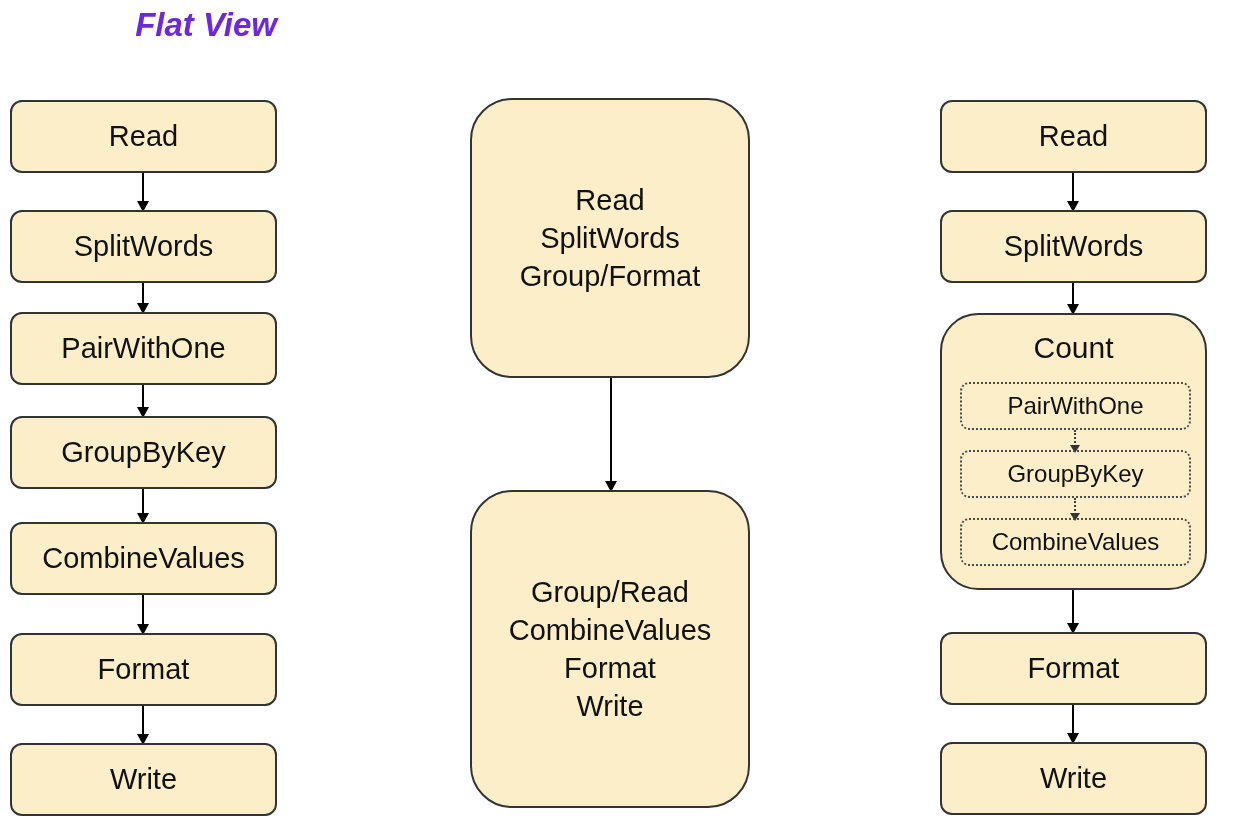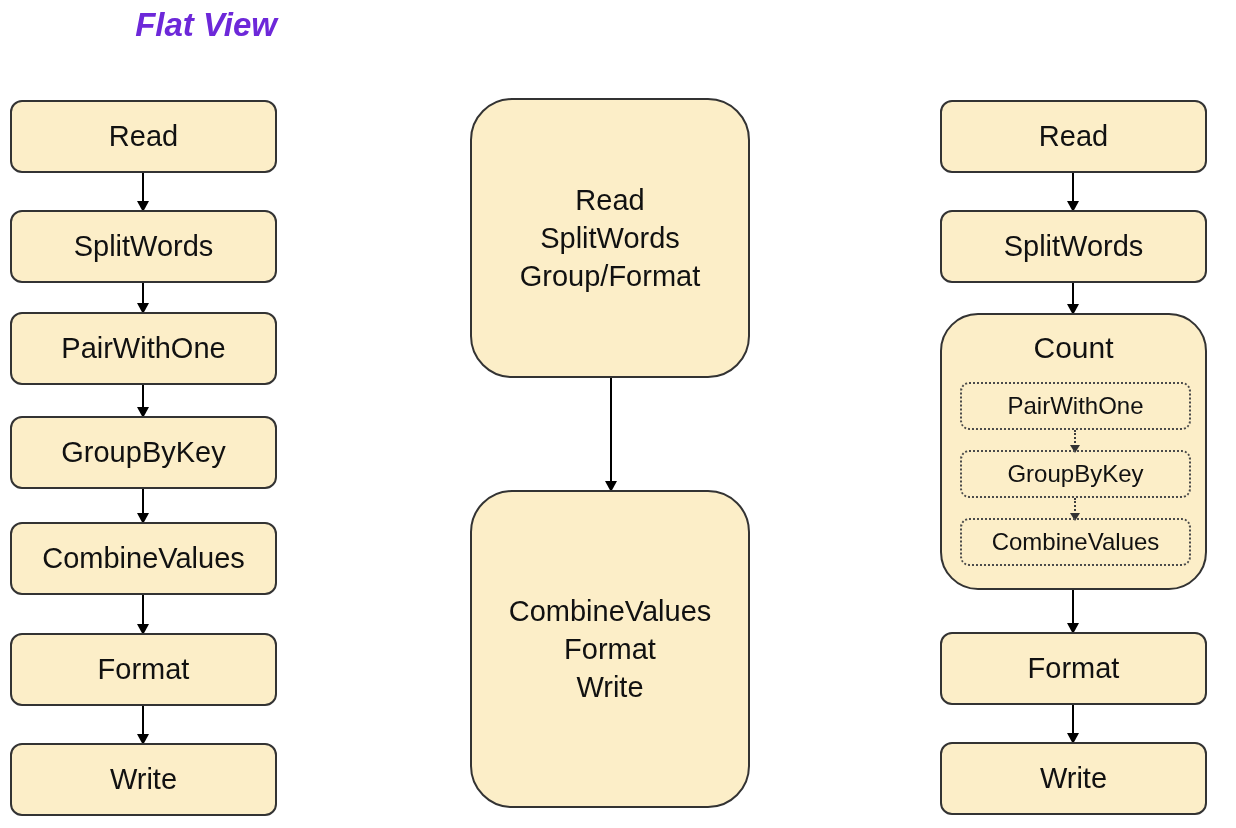--- a/index.html
+++ b/index.html
@@ -148,20 +148,21 @@
 
   <div class="bigbox" style="left:470px; top:98px; height:280px;">
     <div class="line">Read</div>
     <div class="line">SplitWords</div>
     <div class="line">Group/Format</div>
   </div>
 
   <div class="arrow" style="left:610px; top:378px; height:112px;"></div>
 
   <div class="bigbox" style="left:470px; top:490px; height:318px;">
+    <div class="line">Group/Read</div>
     <div class="line">CombineValues</div>
     <div class="line">Format</div>
     <div class="line">Write</div>
   </div>
 
 
   <div class="node" style="left:940px; top:100px;">Read</div>
   <div class="arrow" style="left:1072px; top:173px; height:37px;"></div>
   <div class="node" style="left:940px; top:210px;">SplitWords</div>
   <div class="arrow" style="left:1072px; top:283px; height:30px;"></div>

